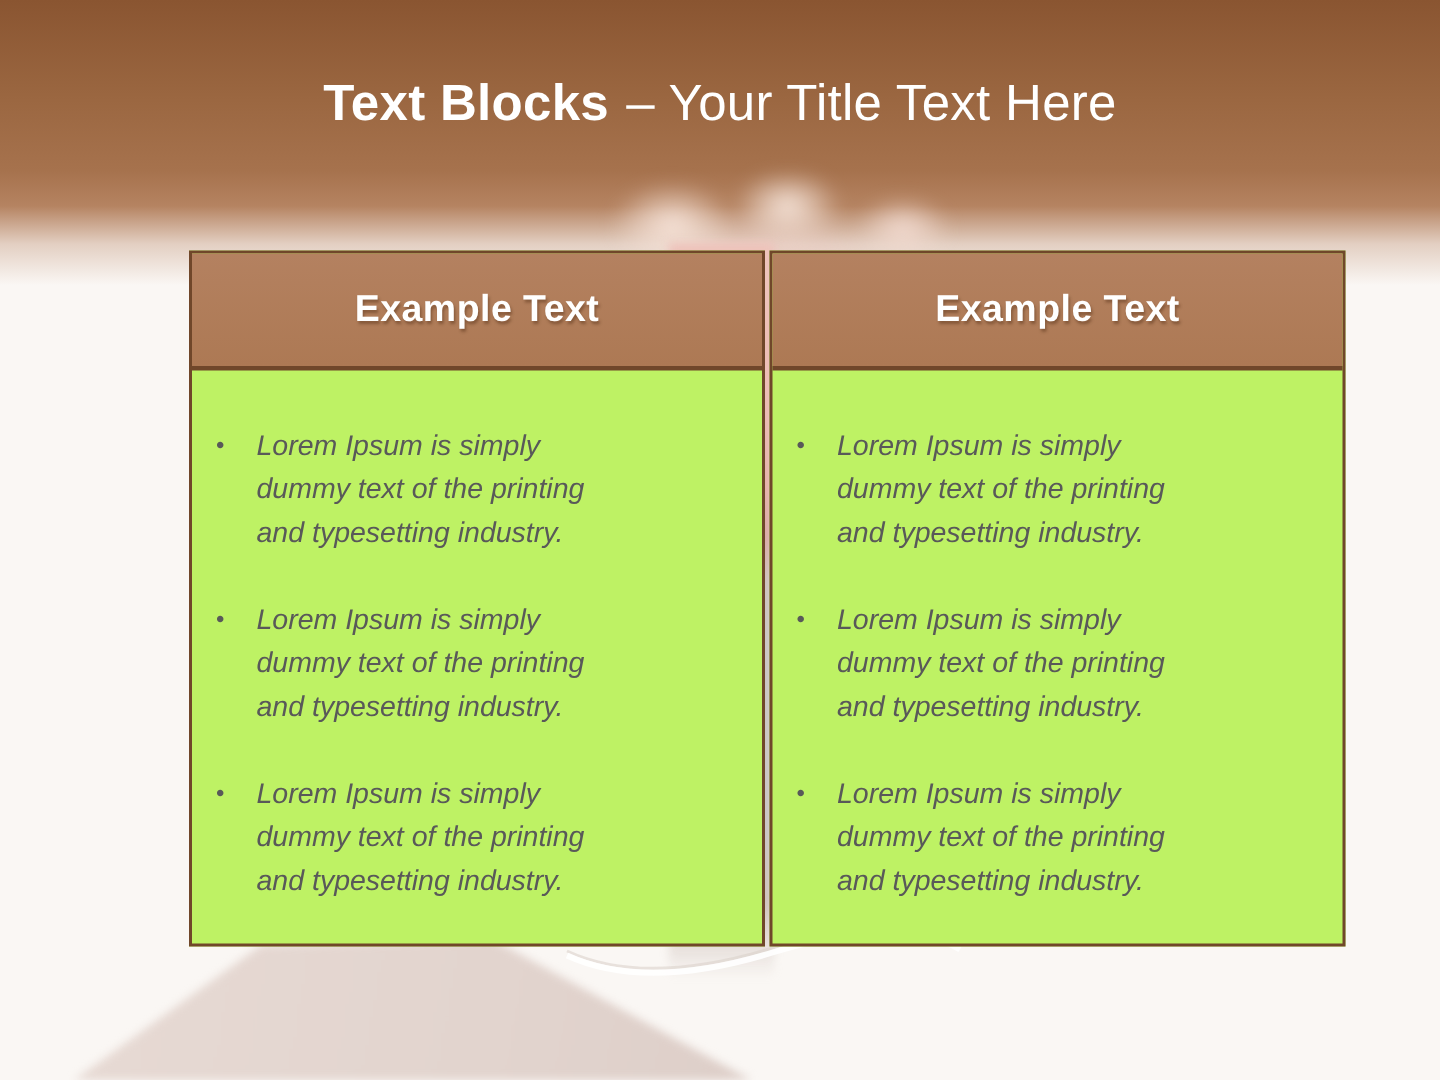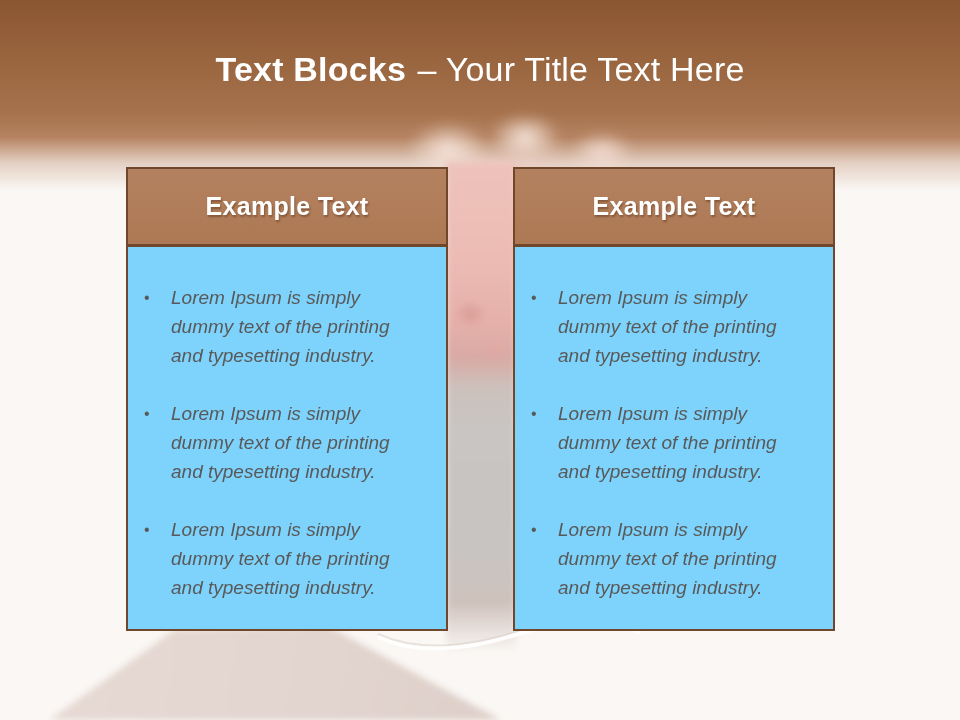--- a/index.html
+++ b/index.html
@@ -66,24 +66,24 @@
     background:linear-gradient(100deg,#e7dad4 0%,#e2d4ce 60%,#ddcec8 100%);
     clip-path:polygon(28% 8%, 60% 4%, 96% 100%, 2% 100%);
   }
   .wrist-line{
     position:absolute;left:330px;top:616px;width:310px;height:60px;
     z-index:1;overflow:visible;
   }
 
   
   .textbox{
-    position:absolute;top:167px;width:322px;height:464px;
+    position:absolute;top:167px;width:384px;height:464px;
     box-sizing:border-box;
     border:2px solid #70472a;
-    background:#7dd3fc;
+    background:#bef264;
     z-index:3;
   }
   .textbox.left{left:126px;}
   .textbox.right{left:513px;}
 
   .box-header{
     height:75px;box-sizing:content-box;
     background:linear-gradient(180deg,#b48160 0%,#ad7954 100%);
     border-bottom:3px solid #70472a;
     display:flex;align-items:center;justify-content:center;

